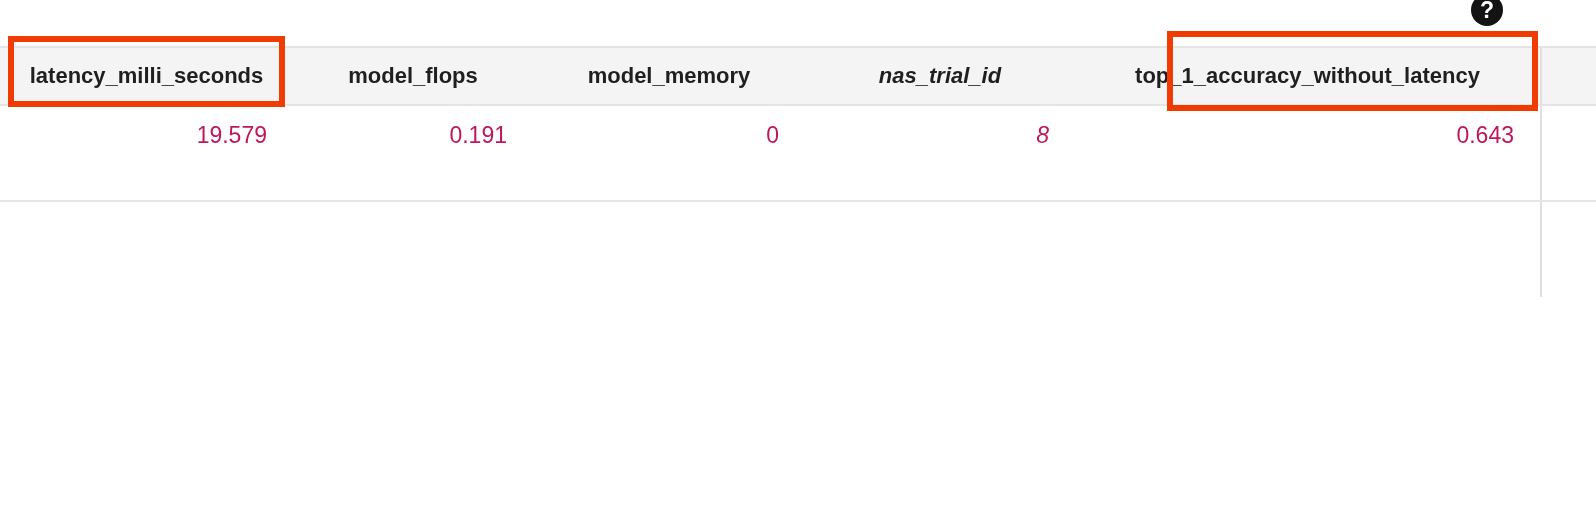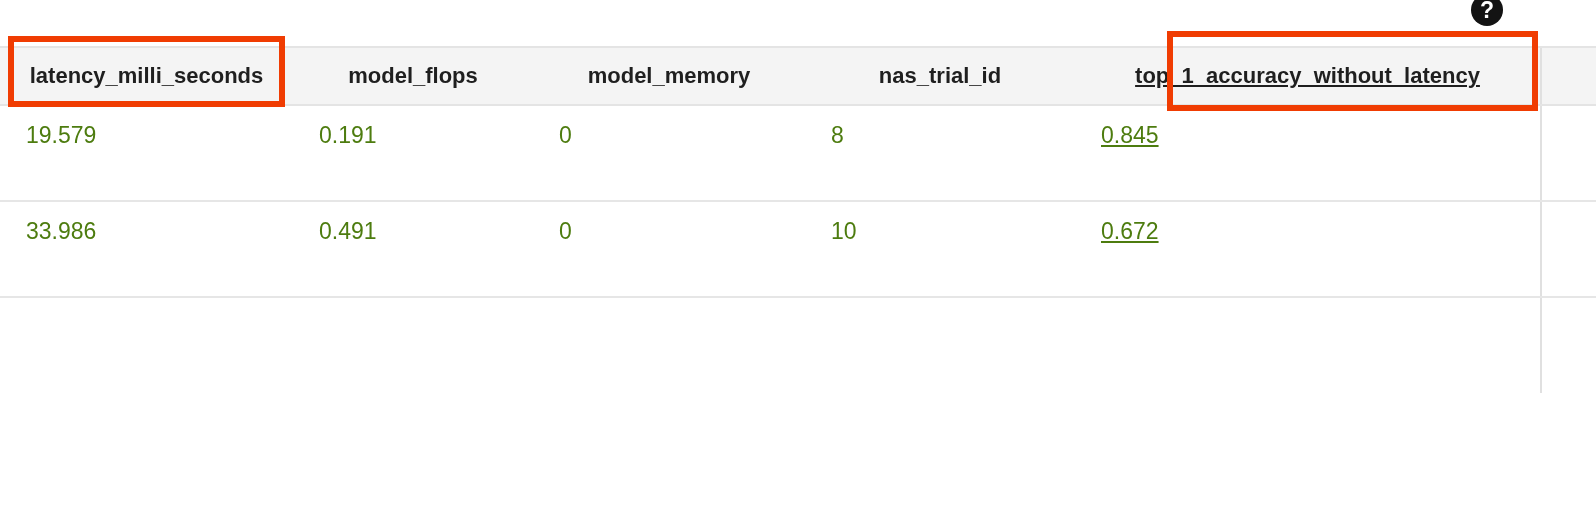--- a/index.html
+++ b/index.html
@@ -70,40 +70,41 @@
     border-left: 2px solid #e0e0e0;
   }
 
   .tbody-row {
     height: 96px;
     background: #ffffff;
   }
   .tbody-row td {
     padding: 0 26px;
     font-size: 23px;
-    color: #4d7c0f;
+    color: #be185d;
+    text-align: right;
     vertical-align: top;
     padding-top: 16px;
     border-bottom: 2px solid #e6e6e6;
     white-space: nowrap;
     box-sizing: border-box;
   }
   .tbody-row td.col-div {
     border-left: 2px solid #e0e0e0;
   }
   .tbody-row.partial td {
     border-bottom: none;
   }
 
   
   .c0 { width: 293px; }
   .c1 { width: 240px; }
   .c2 { width: 272px; }
-  .c3 { width: 270px; }
-  .c4 { width: 466px; text-decoration: underline; }
+  .c3 { width: 270px; font-style: italic; }
+  .c4 { width: 466px; }
   .c5 { width: 55px; }
 
   
   .anno {
     position: absolute;
     border: 6px solid #f03c02;
     box-sizing: border-box;
     z-index: 5;
     pointer-events: none;
   }
@@ -137,29 +138,21 @@
         <th class="c4">top_1_accuracy_without_latency</th>
         <th class="c5 col-div"></th>
       </tr>
     </thead>
     <tbody>
       <tr class="tbody-row">
         <td class="c0">19.579</td>
         <td class="c1">0.191</td>
         <td class="c2">0</td>
         <td class="c3">8</td>
-        <td class="c4">0.845</td>
-        <td class="c5 col-div"></td>
-      </tr>
-      <tr class="tbody-row">
-        <td class="c0">33.986</td>
-        <td class="c1">0.491</td>
-        <td class="c2">0</td>
-        <td class="c3">10</td>
-        <td class="c4">0.672</td>
+        <td class="c4">0.643</td>
         <td class="c5 col-div"></td>
       </tr>
       <tr class="tbody-row partial">
         <td class="c0"></td>
         <td class="c1"></td>
         <td class="c2"></td>
         <td class="c3"></td>
         <td class="c4"></td>
         <td class="c5 col-div"></td>
       </tr>

